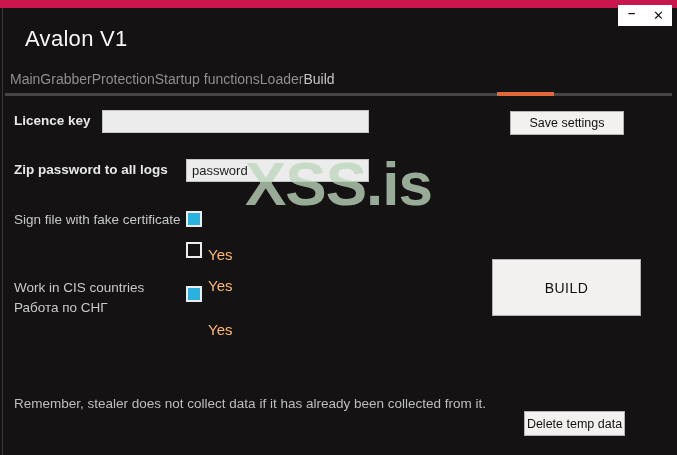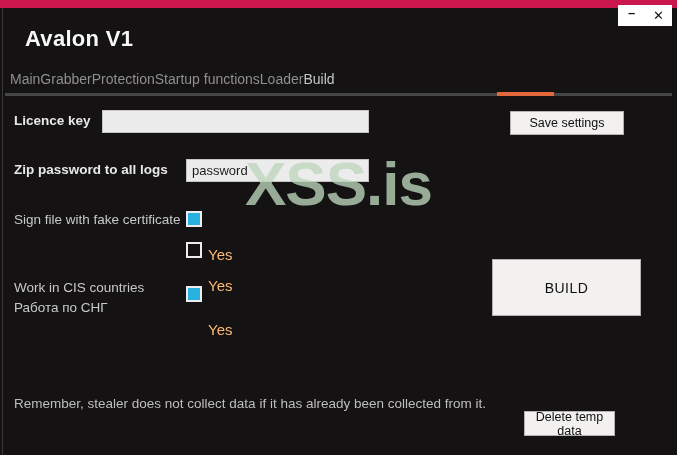--- a/index.html
+++ b/index.html
@@ -13,21 +13,21 @@
   .left-edge { position:absolute; left:2px; top:8px; width:1px; height:447px; background:#5a5a5a; opacity:.55; }
 
   .win-controls {
     position:absolute; left:618px; top:5px; width:54px; height:21px;
     background:#ffffff; display:flex; align-items:center; justify-content:space-around;
   }
   .win-btn { width:24px; height:21px; display:flex; align-items:center; justify-content:center;
     color:#151515; font-size:13px; line-height:1; cursor:pointer; }
   .win-btn.min { padding-bottom:6px; font-weight:bold; }
 
-  .app-title { position:absolute; left:25px; top:26px; font-size:22px; font-weight:700; color:#f7f7f7; letter-spacing:.3px; }
+  .app-title { position:absolute; left:25px; top:26px; font-size:22px; font-weight:400; color:#f7f7f7; letter-spacing:.3px; }
 
   .tabs { position:absolute; left:10px; top:71px; display:flex; font-size:14px; color:#8f8f8f; }
   .tab { cursor:pointer; white-space:nowrap; }
   .tab.active { color:#c6c6c6; }
 
   .tab-divider { position:absolute; left:5px; top:93px; width:667px; height:3px; background:#464646; }
   .tab-underline { position:absolute; left:497px; top:92px; width:57px; height:4px; background:#e2683c; z-index:2; }
 
   .lbl-bold { position:absolute; font-size:13.5px; font-weight:bold; color:#e8e8e8; }
   .lbl { position:absolute; font-size:13.5px; color:#c9c9c9; }
@@ -40,21 +40,21 @@
   .in-licence { left:102px; top:110px; width:267px; height:23px; }
   .in-zip { left:186px; top:159px; width:183px; height:23px; }
 
   .btn {
     position:absolute; background:#f2f1f0; border:1px solid #b3b3b3;
     font-family:"Liberation Sans", sans-serif; font-weight:normal; color:#101010;
     display:flex; align-items:center; justify-content:center; cursor:pointer; z-index:1;
   }
   .btn-save { left:510px; top:111px; width:114px; height:24px; font-size:12.5px; }
   .btn-build { left:492px; top:259px; width:149px; height:57px; font-size:14px; letter-spacing:.5px; }
-  .btn-delete { left:524px; top:411px; width:91px; height:25px; font-size:12.5px; }
+  .btn-delete { left:524px; top:411px; width:101px; height:25px; font-size:12.5px; }
 
   .watermark {
     position:absolute; left:245px; top:148px; z-index:5; pointer-events:none;
     font-size:62px; font-weight:bold; letter-spacing:-1px;
     color:rgba(189,214,189,0.78);
   }
 
   .checkbox {
     position:absolute; width:16px; height:16px; border:2px solid #ededed;
     background:#141212; cursor:pointer;

